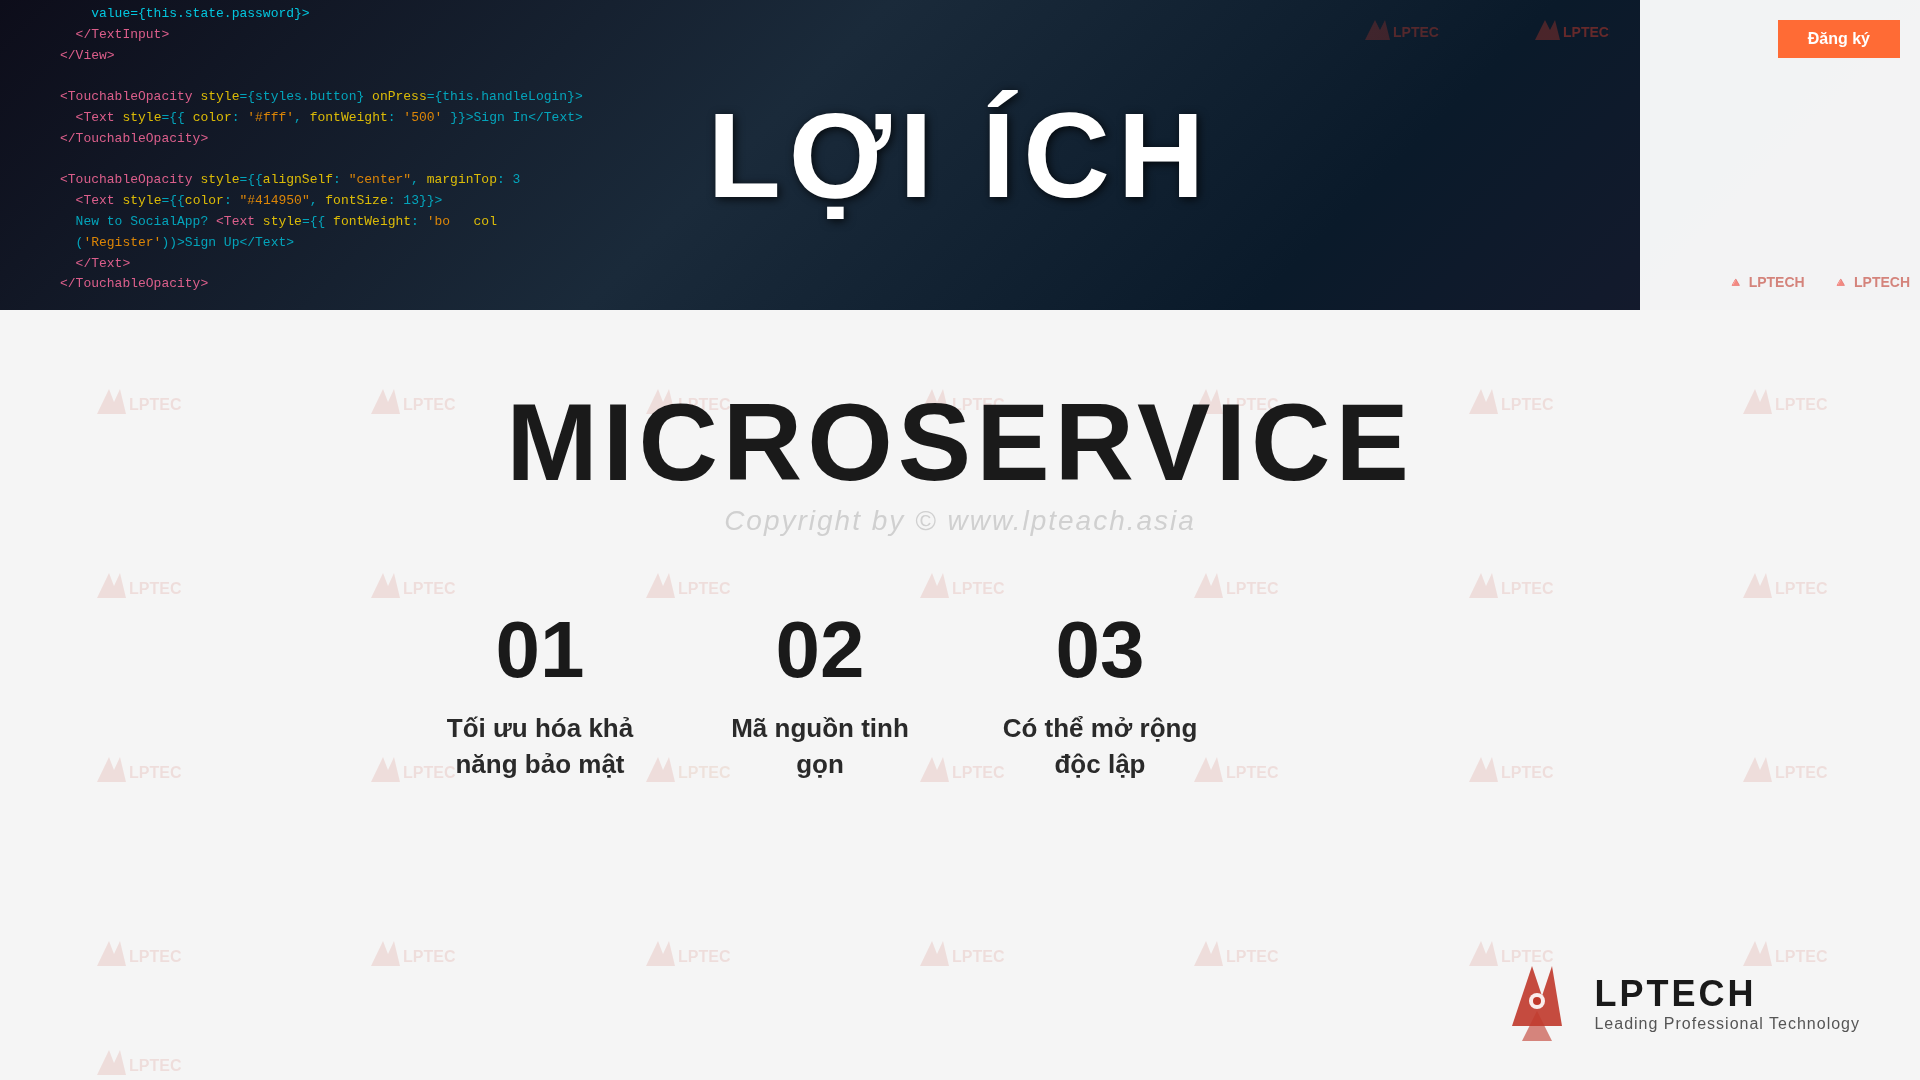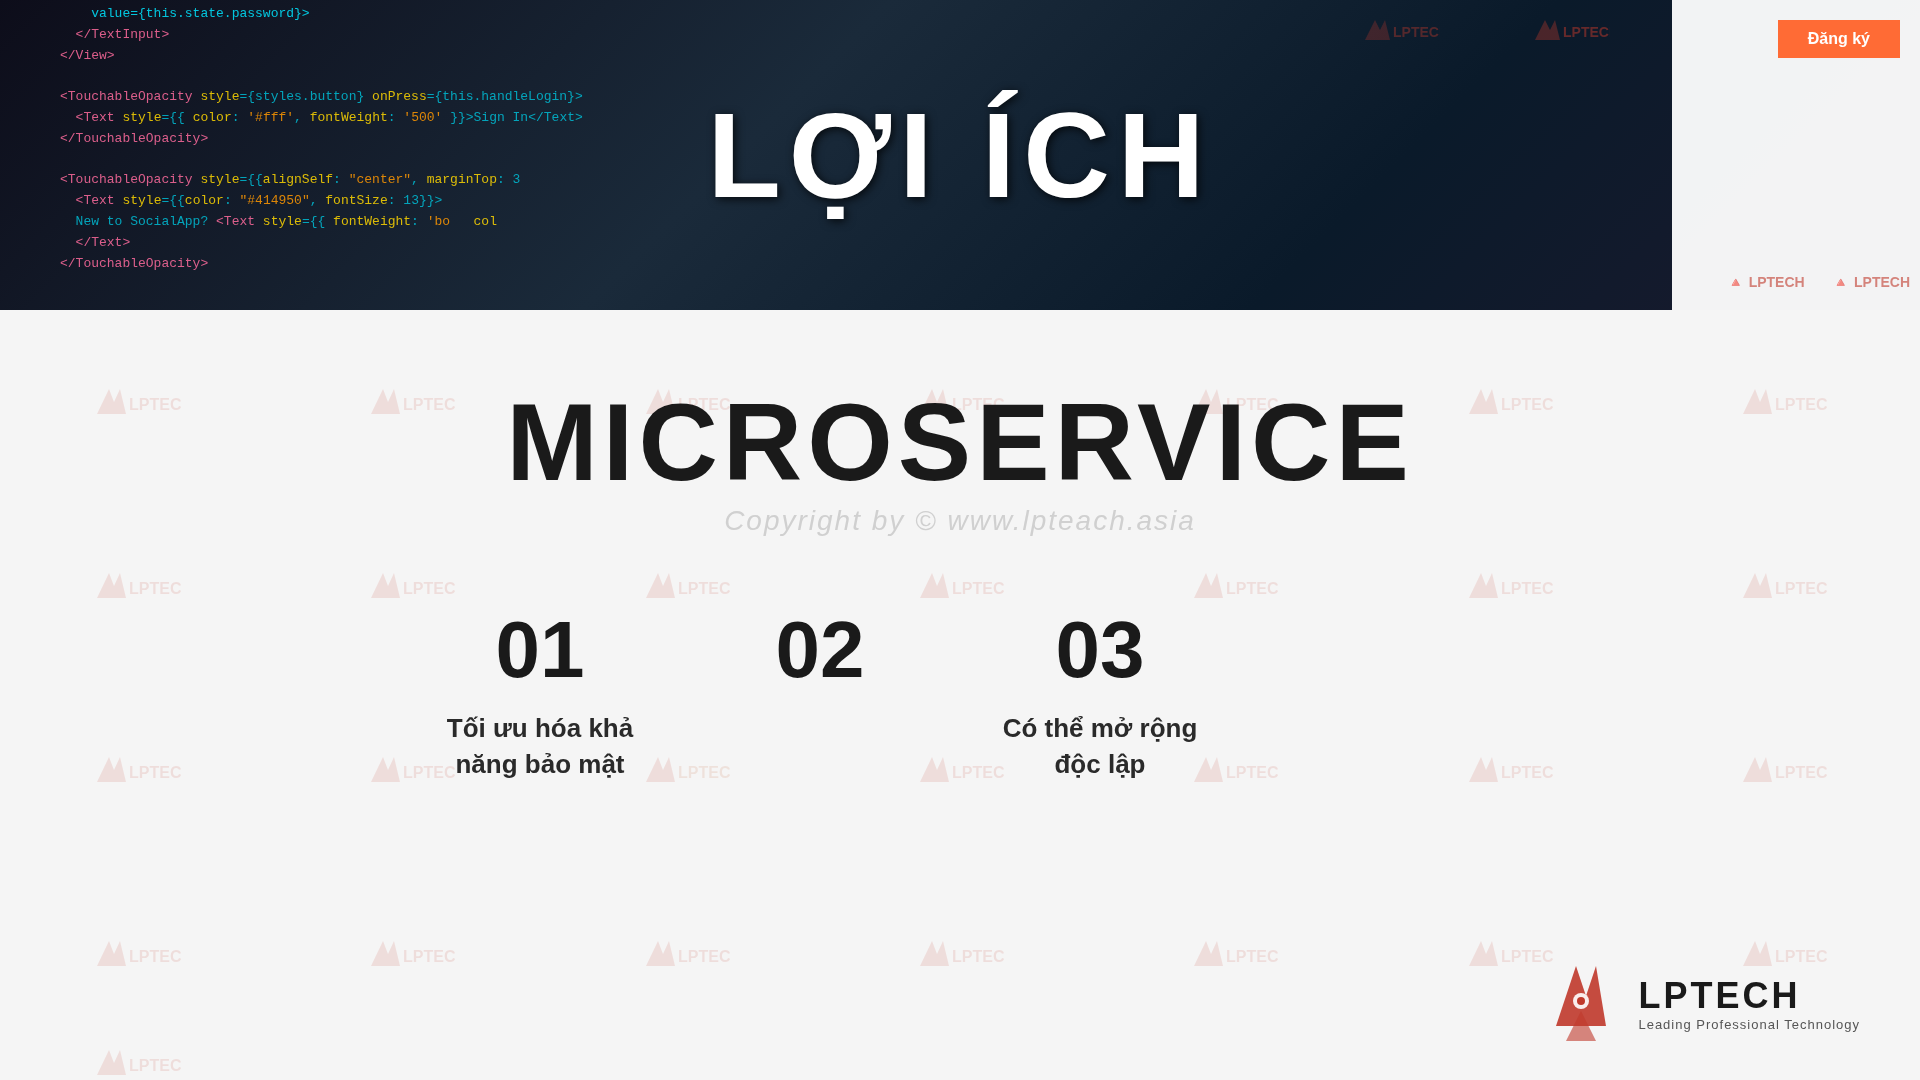--- a/index.html
+++ b/index.html
@@ -54,21 +54,21 @@
       letter-spacing: 8px;
       text-shadow: 2px 2px 10px rgba(0,0,0,0.8);
       font-family: Arial Black, sans-serif;
     }
 
     
     .hero-right-panel {
       position: absolute;
       right: 0;
       top: 0;
-      width: 248px;
+      width: 280px;
       height: 310px;
       background: rgba(255,255,255,0.95);
       display: flex;
       flex-direction: column;
       align-items: flex-end;
       padding: 20px;
     }
 
     .orange-btn {
       background: #ff6b35;
@@ -193,21 +193,21 @@
 
     .lptech-name {
       font-size: 36px;
       font-weight: 900;
       color: #1a1a1a;
       font-family: Arial Black, sans-serif;
       letter-spacing: 3px;
     }
 
     .lptech-sub {
-      font-size: 13px;
+      font-size: 16px;
       color: #555;
       letter-spacing: 1px;
     }
   </style>
 </head>
 <body>
 
 <div class="hero">
   <div class="hero-bg"></div>
 
@@ -216,20 +216,21 @@
     <div class="code-line code-pink">  &lt;/TextInput&gt;</div>
     <div class="code-line code-pink">&lt;/View&gt;</div>
     <div class="code-line">&nbsp;</div>
     <div class="code-line"><span class="code-pink">&lt;TouchableOpacity</span> <span class="code-yellow">style</span>={styles.button} <span class="code-yellow">onPress</span>={this.handleLogin}&gt;</div>
     <div class="code-line">  <span class="code-pink">&lt;Text</span> <span class="code-yellow">style</span>={{ <span class="code-yellow">color</span>: <span class="code-orange">'#fff'</span>, <span class="code-yellow">fontWeight</span>: <span class="code-orange">'500'</span> }}&gt;Sign In&lt;/Text&gt;</div>
     <div class="code-line"><span class="code-pink">&lt;/TouchableOpacity&gt;</span></div>
     <div class="code-line">&nbsp;</div>
     <div class="code-line"><span class="code-pink">&lt;TouchableOpacity</span> <span class="code-yellow">style</span>={{<span class="code-yellow">alignSelf</span>: <span class="code-orange">"center"</span>, <span class="code-yellow">marginTop</span>: 3</div>
     <div class="code-line">  <span class="code-pink">&lt;Text</span> <span class="code-yellow">style</span>={{<span class="code-yellow">color</span>: <span class="code-orange">"#414950"</span>, <span class="code-yellow">fontSize</span>: 13}}&gt;</div>
     <div class="code-line">  New to SocialApp? <span class="code-pink">&lt;Text</span> <span class="code-yellow">style</span>={{ <span class="code-yellow">fontWeight</span>: <span class="code-orange">'bo</span>   <span class="code-yellow">col</span></div>
+    <div class="code-line">  (<span class="code-orange">'Register'</span>))&gt;Sign Up&lt;/Text&gt;</div>
     <div class="code-line">  <span class="code-pink">&lt;/Text&gt;</span></div>
     <div class="code-line"><span class="code-pink">&lt;/TouchableOpacity&gt;</span></div>
 
   </div>
 
   <div class="hero-title-container">
     <h1 class="hero-title">LỢI ÍCH</h1>
   </div>
 
   <div class="hero-right-panel">
@@ -438,20 +439,21 @@
 
   <div class="copyright-text">Copyright by © www.lpteach.asia</div>
 
   <div class="benefits-grid">
     <div class="benefit-item">
       <div class="benefit-number">01</div>
       <div class="benefit-desc">Tối ưu hóa khả năng bảo mật</div>
     </div>
     <div class="benefit-item">
       <div class="benefit-number">02</div>
+      <div class="benefit-desc">Mã nguồn tinh gọn</div>
     </div>
     <div class="benefit-item">
       <div class="benefit-number">03</div>
       <div class="benefit-desc">Có thể mở rộng độc lập</div>
     </div>
   </div>
 
   <div class="lptech-brand">
     <div>
       <svg width="90" height="90" viewBox="0 0 90 90">

